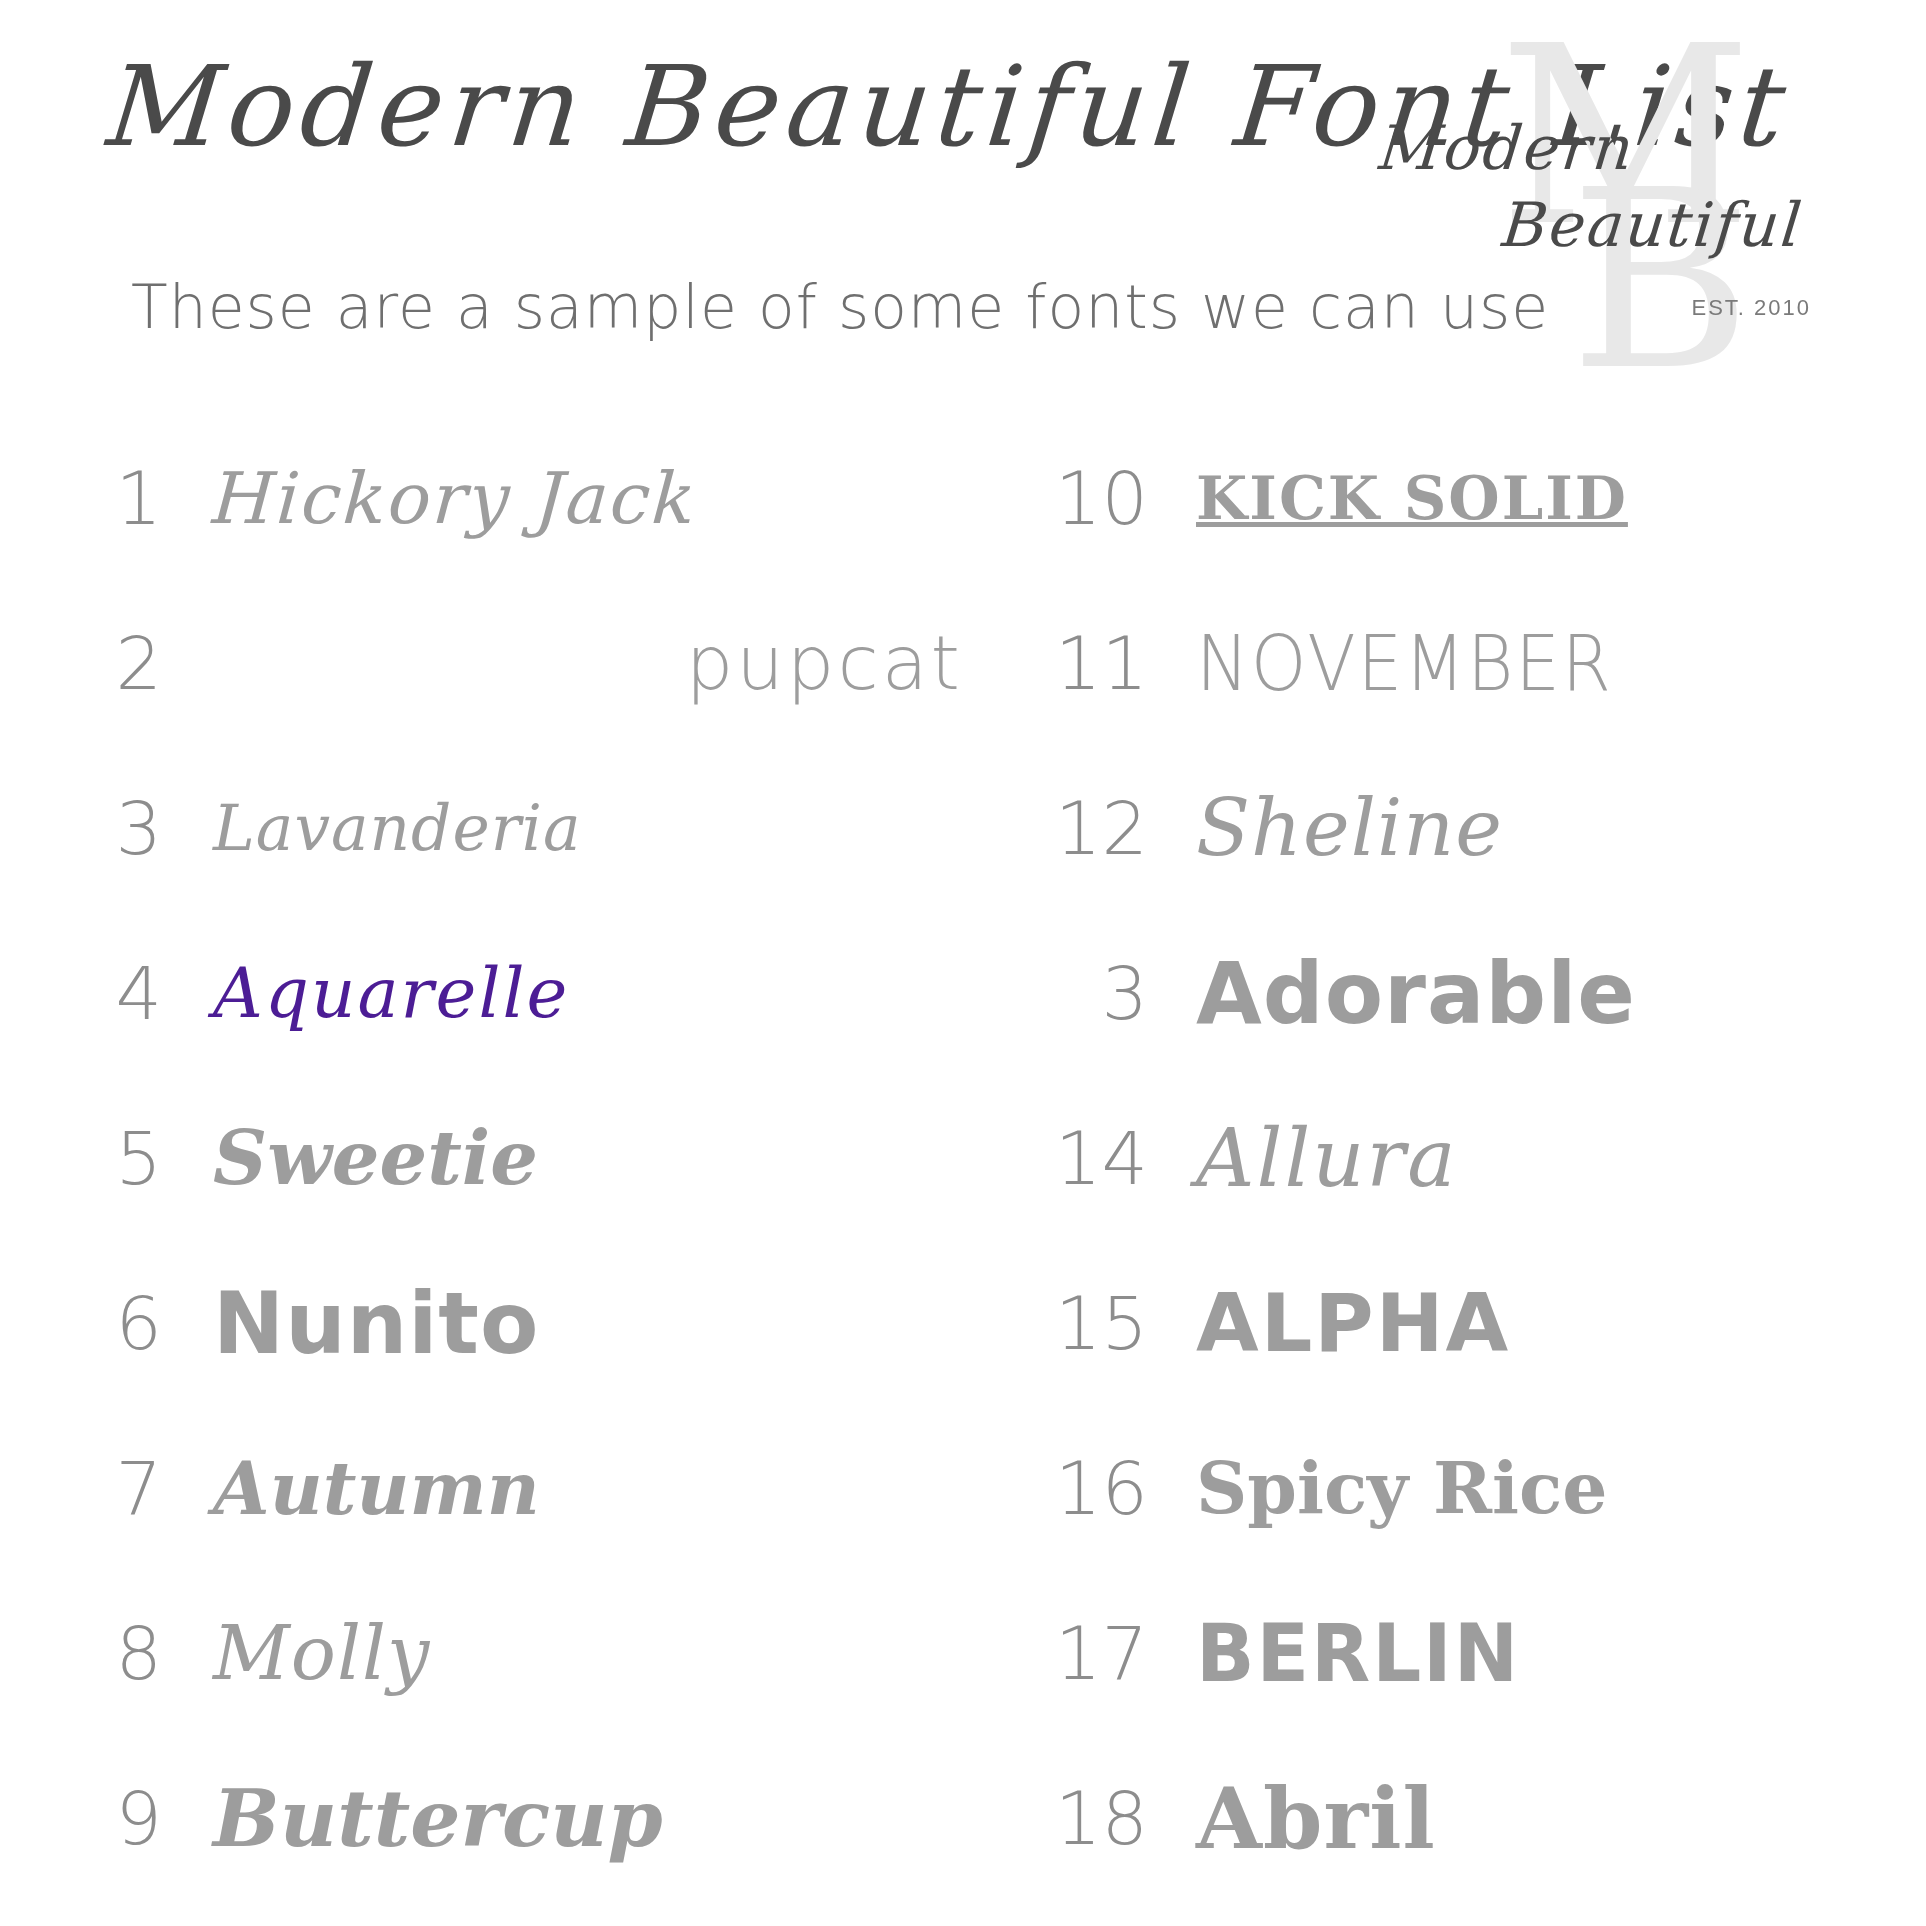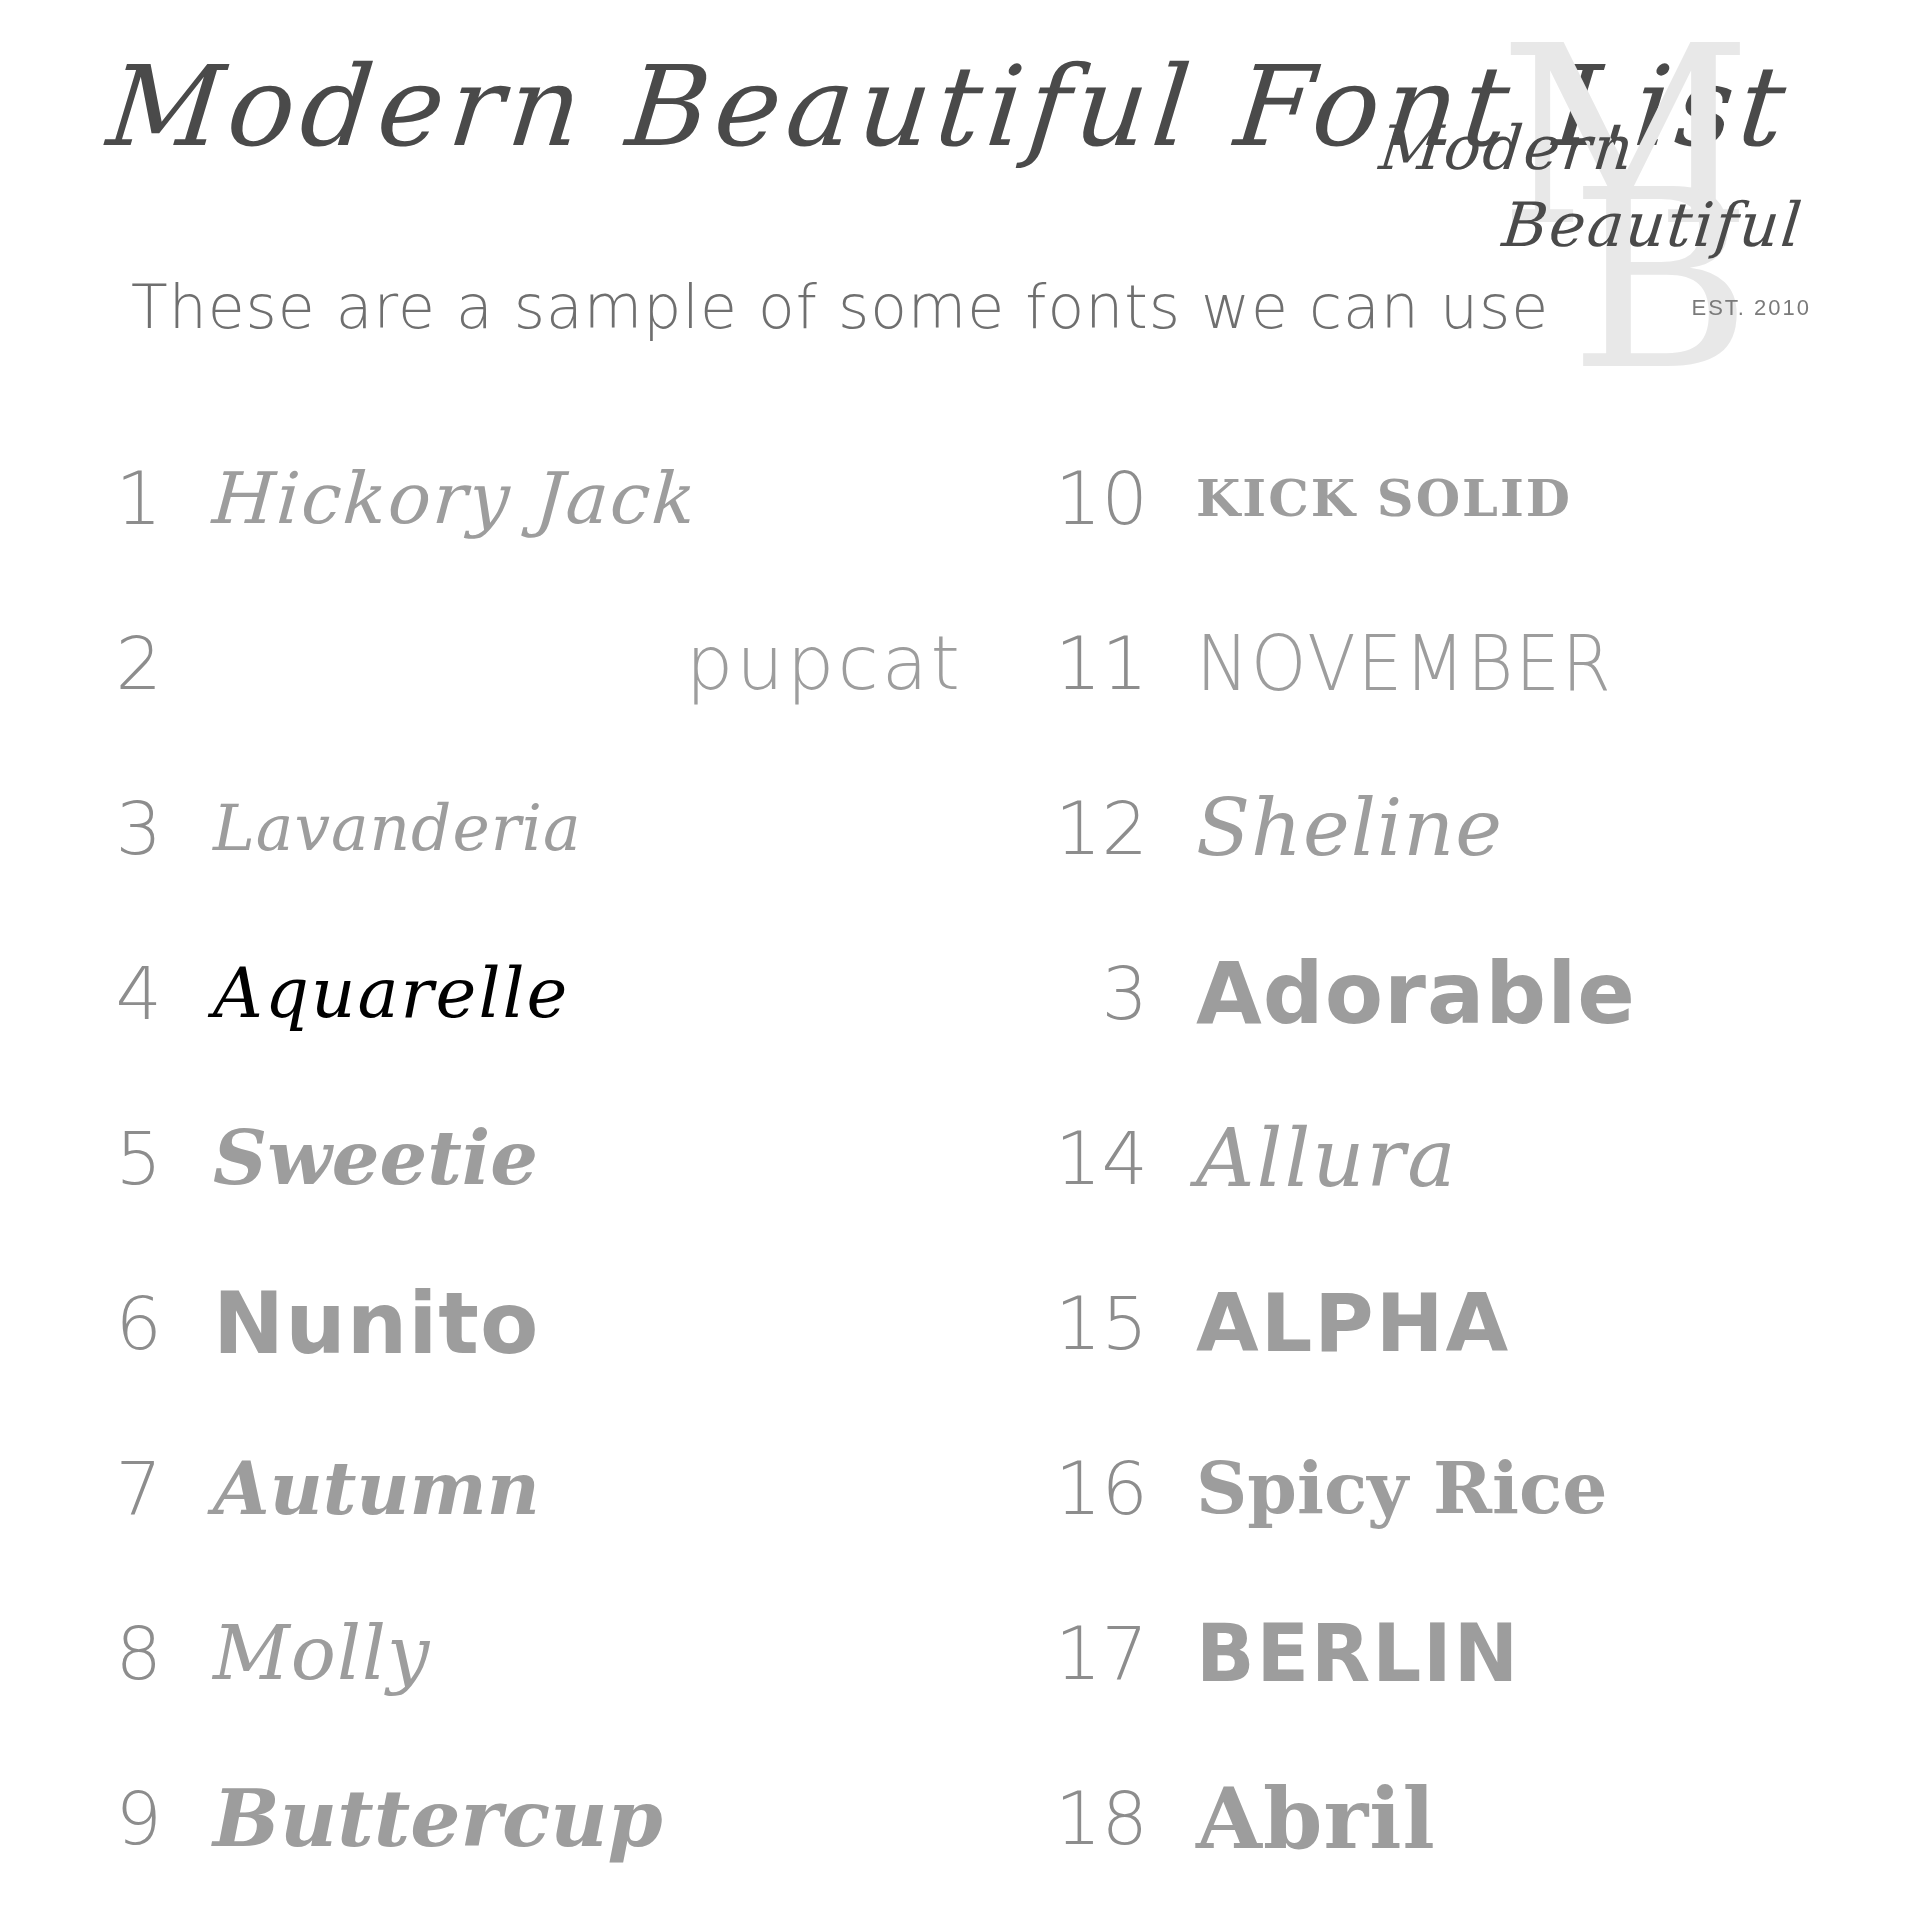--- a/index.html
+++ b/index.html
@@ -134,28 +134,28 @@
     flex: 1;
     color: #9d9d9d;
     white-space: nowrap;
     line-height: 1;
   }
 
   
   .s-hickory  { font-family:"DejaVu Serif",serif; font-style:italic; font-size:71px; letter-spacing:2px; transform:skewX(-4deg); }
   .s-pupcat   { font-family:"DejaVu Sans",sans-serif; font-weight:300; font-size:75px; letter-spacing:3px; text-transform:lowercase;text-align:right; }
   .s-lavanderia{ font-family:"DejaVu Serif",serif; font-style:italic; font-size:63px; letter-spacing:1px; }
-  .s-aquarelle{ font-family:"DejaVu Serif",serif; font-style:italic; font-size:69px; letter-spacing:2px; color:#000000; }
+  .s-aquarelle{ font-family:"DejaVu Serif",serif; font-style:italic; font-size:69px; letter-spacing:2px; color:#4c1d95; }
   .s-sweetie  { font-family:"DejaVu Serif",serif; font-style:italic; font-weight:bold; font-size:75px; letter-spacing:0px; }
   .s-nunito   { font-family:"DejaVu Sans",sans-serif; font-weight:700; font-size:85px; letter-spacing:1px; }
   .s-autumn   { font-family:"DejaVu Serif",serif; font-style:italic; font-weight:bold; font-size:73px; }
   .s-molly    { font-family:"DejaVu Serif",serif; font-style:italic; font-size:75px; letter-spacing:1px; }
   .s-buttercup{ font-family:"DejaVu Serif",serif; font-style:italic; font-weight:bold; font-size:79px; }
 
-  .s-kicksolid{ font-family:"DejaVu Serif",serif; font-weight:bold; font-size:51px; letter-spacing:2px; }
+  .s-kicksolid{ font-family:"DejaVu Serif",serif; font-weight:bold; font-size:59px; letter-spacing:2px;text-decoration:underline; }
   .s-november { font-family:"DejaVu Sans",sans-serif; font-weight:300; font-size:77px; letter-spacing:2px; transform:scaleX(0.92); transform-origin:left center; }
   .s-sheline  { font-family:"DejaVu Serif",serif; font-style:italic; font-size:79px; letter-spacing:1px; }
   .s-adorable { font-family:"DejaVu Sans",sans-serif; font-weight:bold; font-size:85px; letter-spacing:1px; }
   .s-allura   { font-family:"DejaVu Serif",serif; font-style:italic; font-size:81px; letter-spacing:2px; }
   .s-alpha    { font-family:"DejaVu Sans",sans-serif; font-weight:bold; font-size:81px; letter-spacing:2px; }
   .s-spicyrice{ font-family:"DejaVu Serif",serif; font-weight:bold; font-size:71px; letter-spacing:0px; }
   .s-berlin   { font-family:"DejaVu Sans",sans-serif; font-weight:bold; font-size:81px; letter-spacing:2px; transform:scaleX(0.95); transform-origin:left center; }
   .s-abril    { font-family:"DejaVu Serif",serif; font-weight:bold; font-size:85px; letter-spacing:1px; }
 </style>
 </head>

